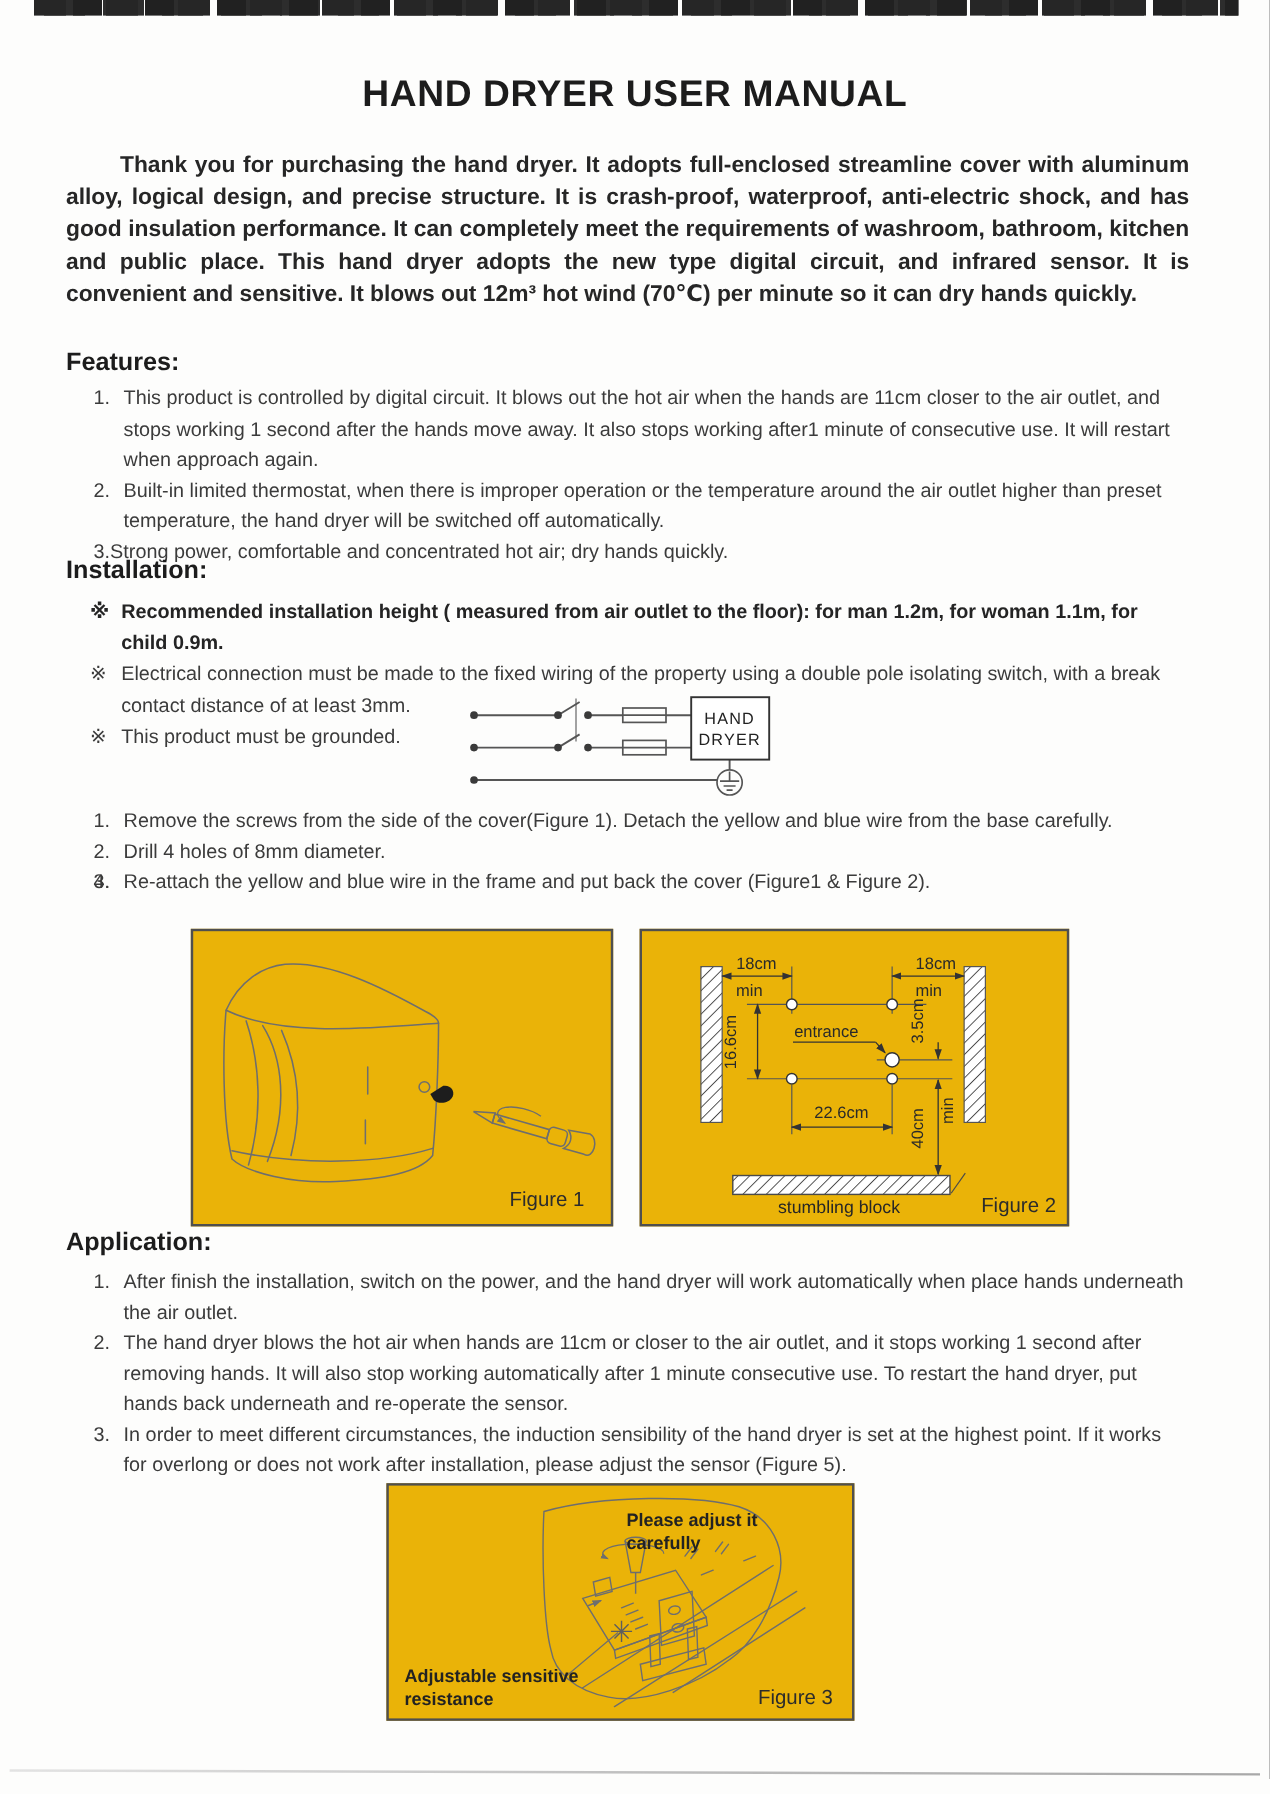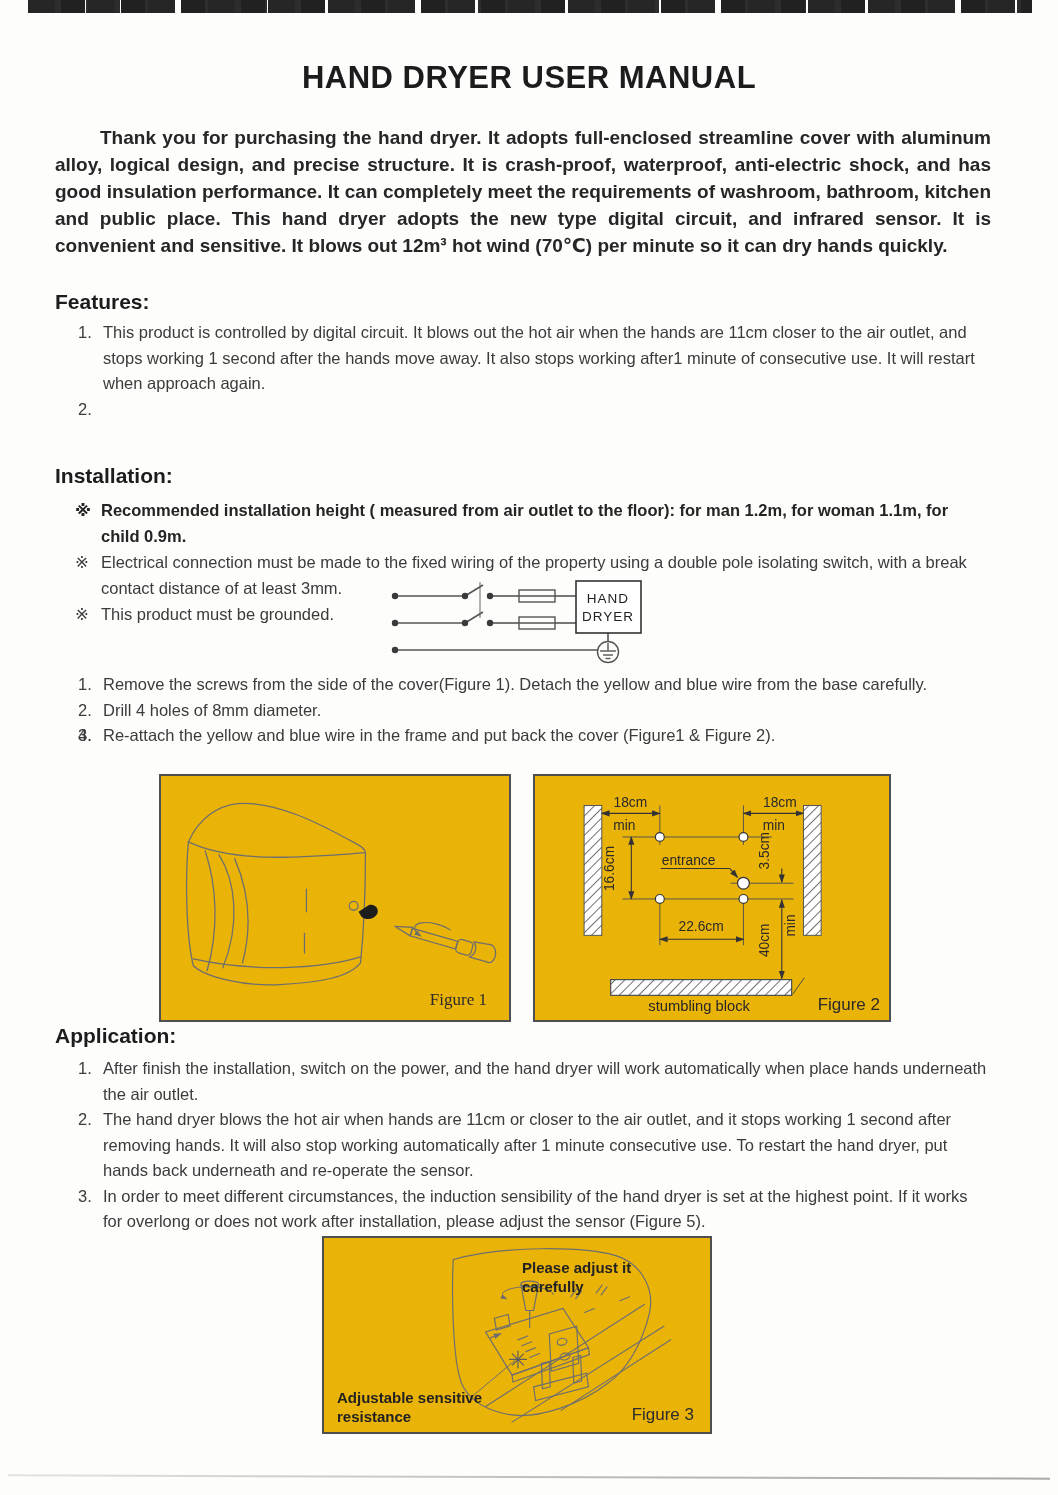--- a/index.html
+++ b/index.html
@@ -33,21 +33,21 @@
   #notes-list{left:75px;top:498px;width:908px;}
   .note{position:relative;padding-left:26px;margin-bottom:1px;}
   .note .mark{position:absolute;left:0;top:0;}
   .note.b{font-weight:bold;color:#242424;}
   
   .figbox{border:2px solid #4f4f4f;background:#eab308;}
   #figure1-box{left:159px;top:774px;width:348px;height:244px;}
   #figure2-box{left:533px;top:774px;width:354px;height:244px;}
   #figure3-box{left:322px;top:1236px;width:386px;height:194px;}
   .figcap{position:absolute;font-size:17px;color:#2c2c2c;}
-  #figure1-box .figcap{right:22px;bottom:10px;font-family:Liberation Serif, serif;}
+  #figure1-box .figcap{right:22px;bottom:10px;}
   #figure2-box .figcap{right:9px;bottom:5px;}
   #figure3-box .figcap{right:16px;bottom:7px;}
   .f3note{position:absolute;font-size:15px;font-weight:bold;color:#222;line-height:19px;}
   #f3-top{left:198px;top:20px;width:175px;}
   #f3-left{left:13px;top:150px;width:155px;}
   #circuit{left:383px;top:577px;width:266px;height:96px;}
   svg{display:block;}
   svg text{font-family:"Liberation Sans","DejaVu Sans",sans-serif;}
   .dim{font-size:14px;fill:#2a2a2a;}
   .blk{font-size:15px;fill:#262626;}
@@ -66,20 +66,24 @@
   <div class="abs" id="intro">Thank you for purchasing the hand dryer. It adopts full-enclosed streamline cover with aluminum alloy, logical design, and precise structure. It is crash-proof, waterproof, anti-electric shock, and has good insulation performance. It can completely meet the requirements of washroom, bathroom, kitchen and public place. This hand dryer adopts the new type digital circuit, and infrared sensor. It is convenient and sensitive. It blows out 12m³ hot wind (70℃) per minute so it can dry hands quickly.</div>
 
   <div class="abs h2" id="features-heading">Features:</div>
   <div class="abs list" id="features-list">
     <div class="li">
       <span class="num">1.</span>
       <span>This product is controlled by digital circuit. It blows out the hot air when the hands are 11cm closer to the air outlet, and stops working 1 second after the hands move away. It also stops working after1 minute of consecutive use. It will restart when approach again.</span>
     </div>
     <div class="li">
       <span class="num">2.</span>
+      <span>Built-in limited thermostat, when there is improper operation or the temperature around the air outlet higher than preset temperature, the hand dryer will be switched off automatically.</span>
+    </div>
+    <div class="li snug">
+      <span class="num">3.</span><span>Strong power, comfortable and concentrated hot air; dry hands quickly.</span>
     </div>
   </div>
 
   <div class="abs h2" id="installation-heading">Installation:</div>
   <div class="abs list" id="notes-list">
     <div class="note b">
       <span class="mark">※</span>
       <span>Recommended installation height ( measured from air outlet to the floor): for man 1.2m, for woman 1.1m, for child 0.9m.</span>
     </div>
     <div class="note">

